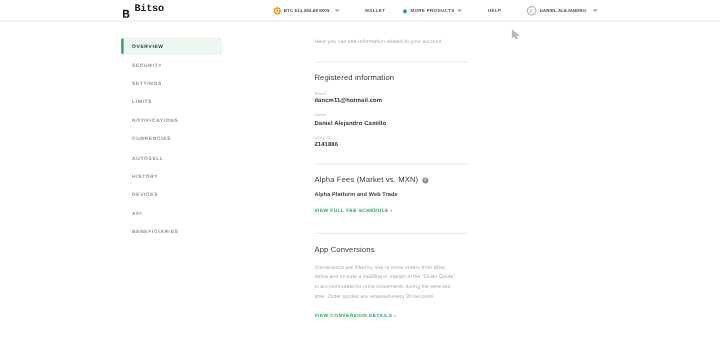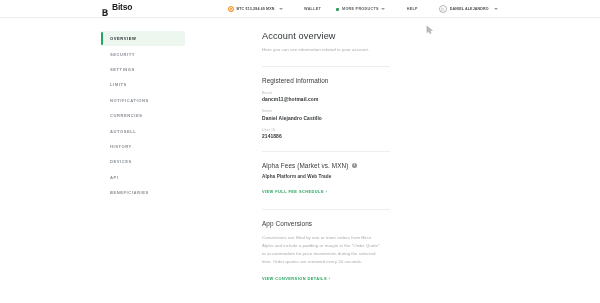--- a/index.html
+++ b/index.html
@@ -13,21 +13,21 @@
 
   
   .header {
     position: absolute; top: 0; left: 0; width: 600px; height: 18px;
     background: #ffffff;
     border-bottom: 1px solid #ececec;
     display: flex; align-items: center;
   }
   .logo {
     position: absolute; left: 101px; top: 3px;
-    display: flex; align-items: center; gap: 2px;
+    display: flex; align-items: center; gap: 2px; font-family: Liberation Mono, monospace;
   }
   .logo-mark { width: 9px; height: 9px; display: block; }
   .logo-text {
     font-size: 8.5px; font-weight: bold; color: #1d1d1d;
     letter-spacing: -0.2px; line-height: 9px;
   }
 
   .nav-right {
     position: absolute; left: 228px; top: 0; height: 18px;
     display: flex; align-items: center; gap: 0px;
@@ -228,21 +228,20 @@
       <div class="side-item">
         <span>API</span>
       </div>
       <div class="side-item">
         <span>BENEFICIARIES</span>
       </div>
     </div>
 
     <div class="main">
 
-      <div class="panel-title">Account overview</div>
       <div class="panel-sub">Here you can see information related to your account.</div>
 
       <div class="divider"></div>
 
       <div class="section-title">Registered information</div>
 
       <div class="field">
         <div class="field-label">Email</div>
         <div class="field-value">dancm11@hotmail.com</div>
       </div>

